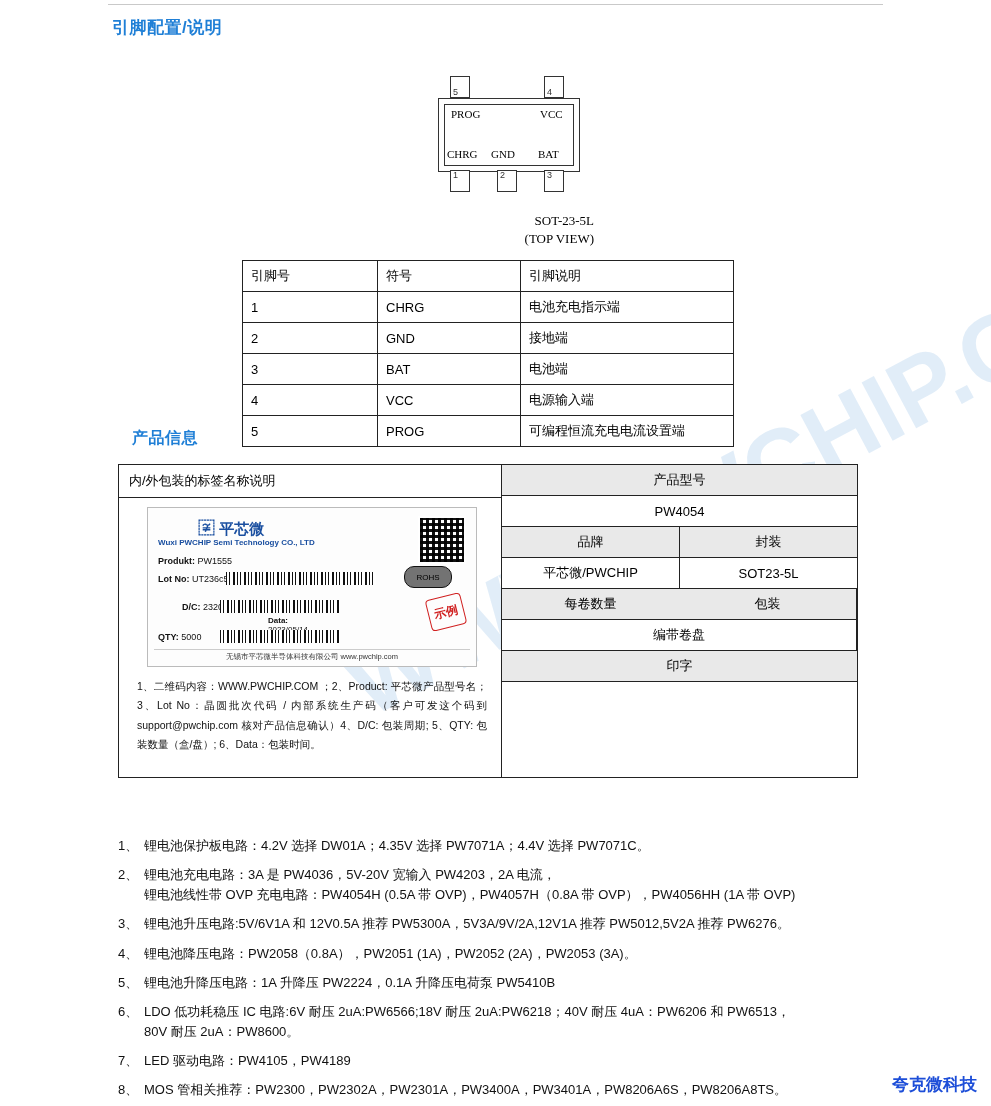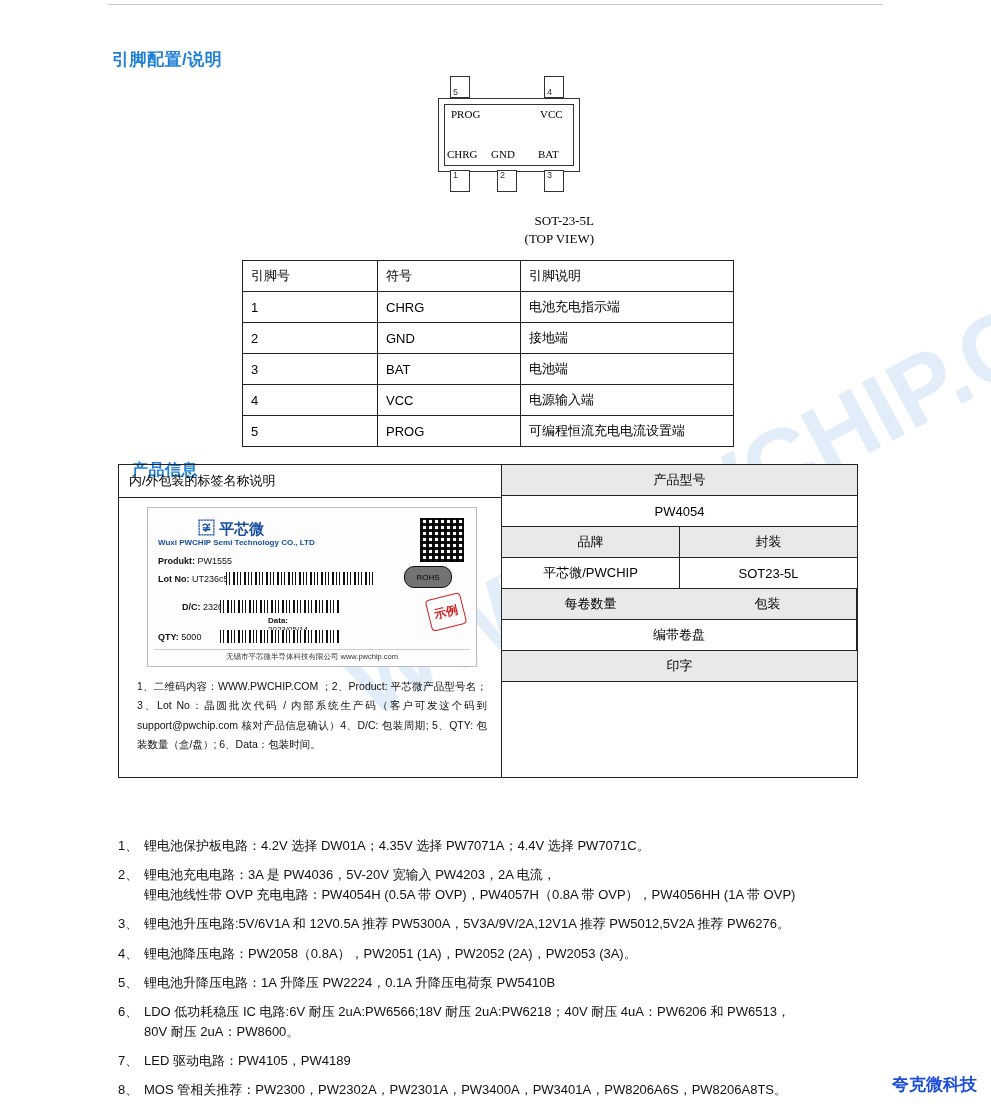--- a/index.html
+++ b/index.html
@@ -28,21 +28,20 @@
     height: 1px;
     background: #c9c9c9;
   }
   .sec-title {
     position: absolute;
     color: #1f7fd6;
     font-weight: bold;
     font-size: 17px;
     font-family: "Liberation Sans", sans-serif;
     letter-spacing: 0.5px;
-    margin-top: 32px;
   }
   #title-pin { left: 112px; top: 16px; }
   #title-product { left: 132px; top: 428px; font-size: 16px; }
   #title-related { left: 112px; top: 800px; font-size: 17px; }
 
   
   .pkg-wrap {
     position: absolute;
     left: 424px;
     top: 70px;

